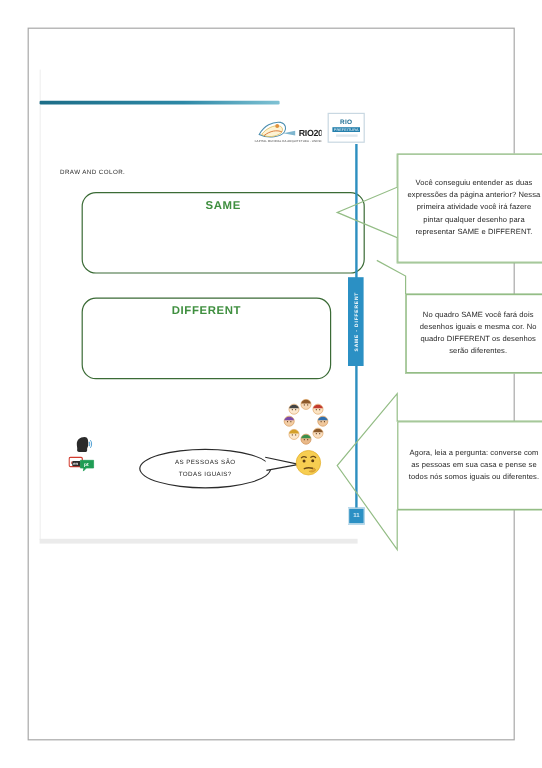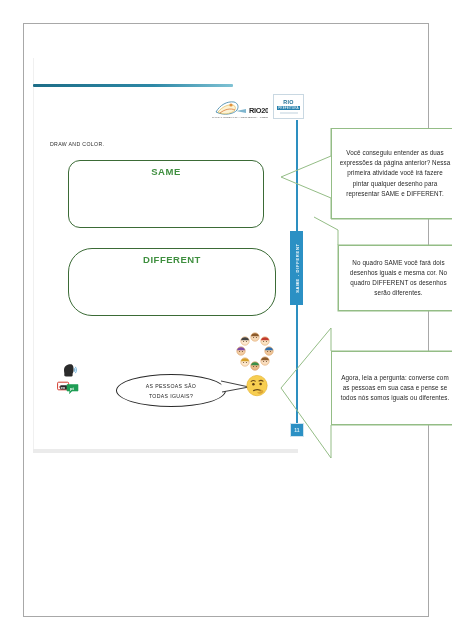--- a/index.html
+++ b/index.html
@@ -118,22 +118,22 @@
     color: #2b2b2b;
   }
 
   
   .activity-box {
     position: absolute;
     border: 1.1px solid #3b6b36;
     border-radius: 12px;
     background: #fff;
   }
-  #box-same      { left: 44px; top: 136px; width: 196px; height: 68px; padding-left: 38px; }
-  #box-different { left: 44px; top: 224px; width: 208px; height: 68px; border-radius: 24px; }
+  #box-same      { left: 44px; top: 136px; width: 236px; height: 68px; padding-left: 38px; }
+  #box-different { left: 44px; top: 224px; width: 208px; height: 68px; }
   .activity-label {
     position: absolute;
     top: 5px;
     left: 0;
     width: 100%;
     text-align: center;
     font-size: 9.5px;
     font-weight: bold;
     color: #3f8f3f;
     letter-spacing: .5px;

